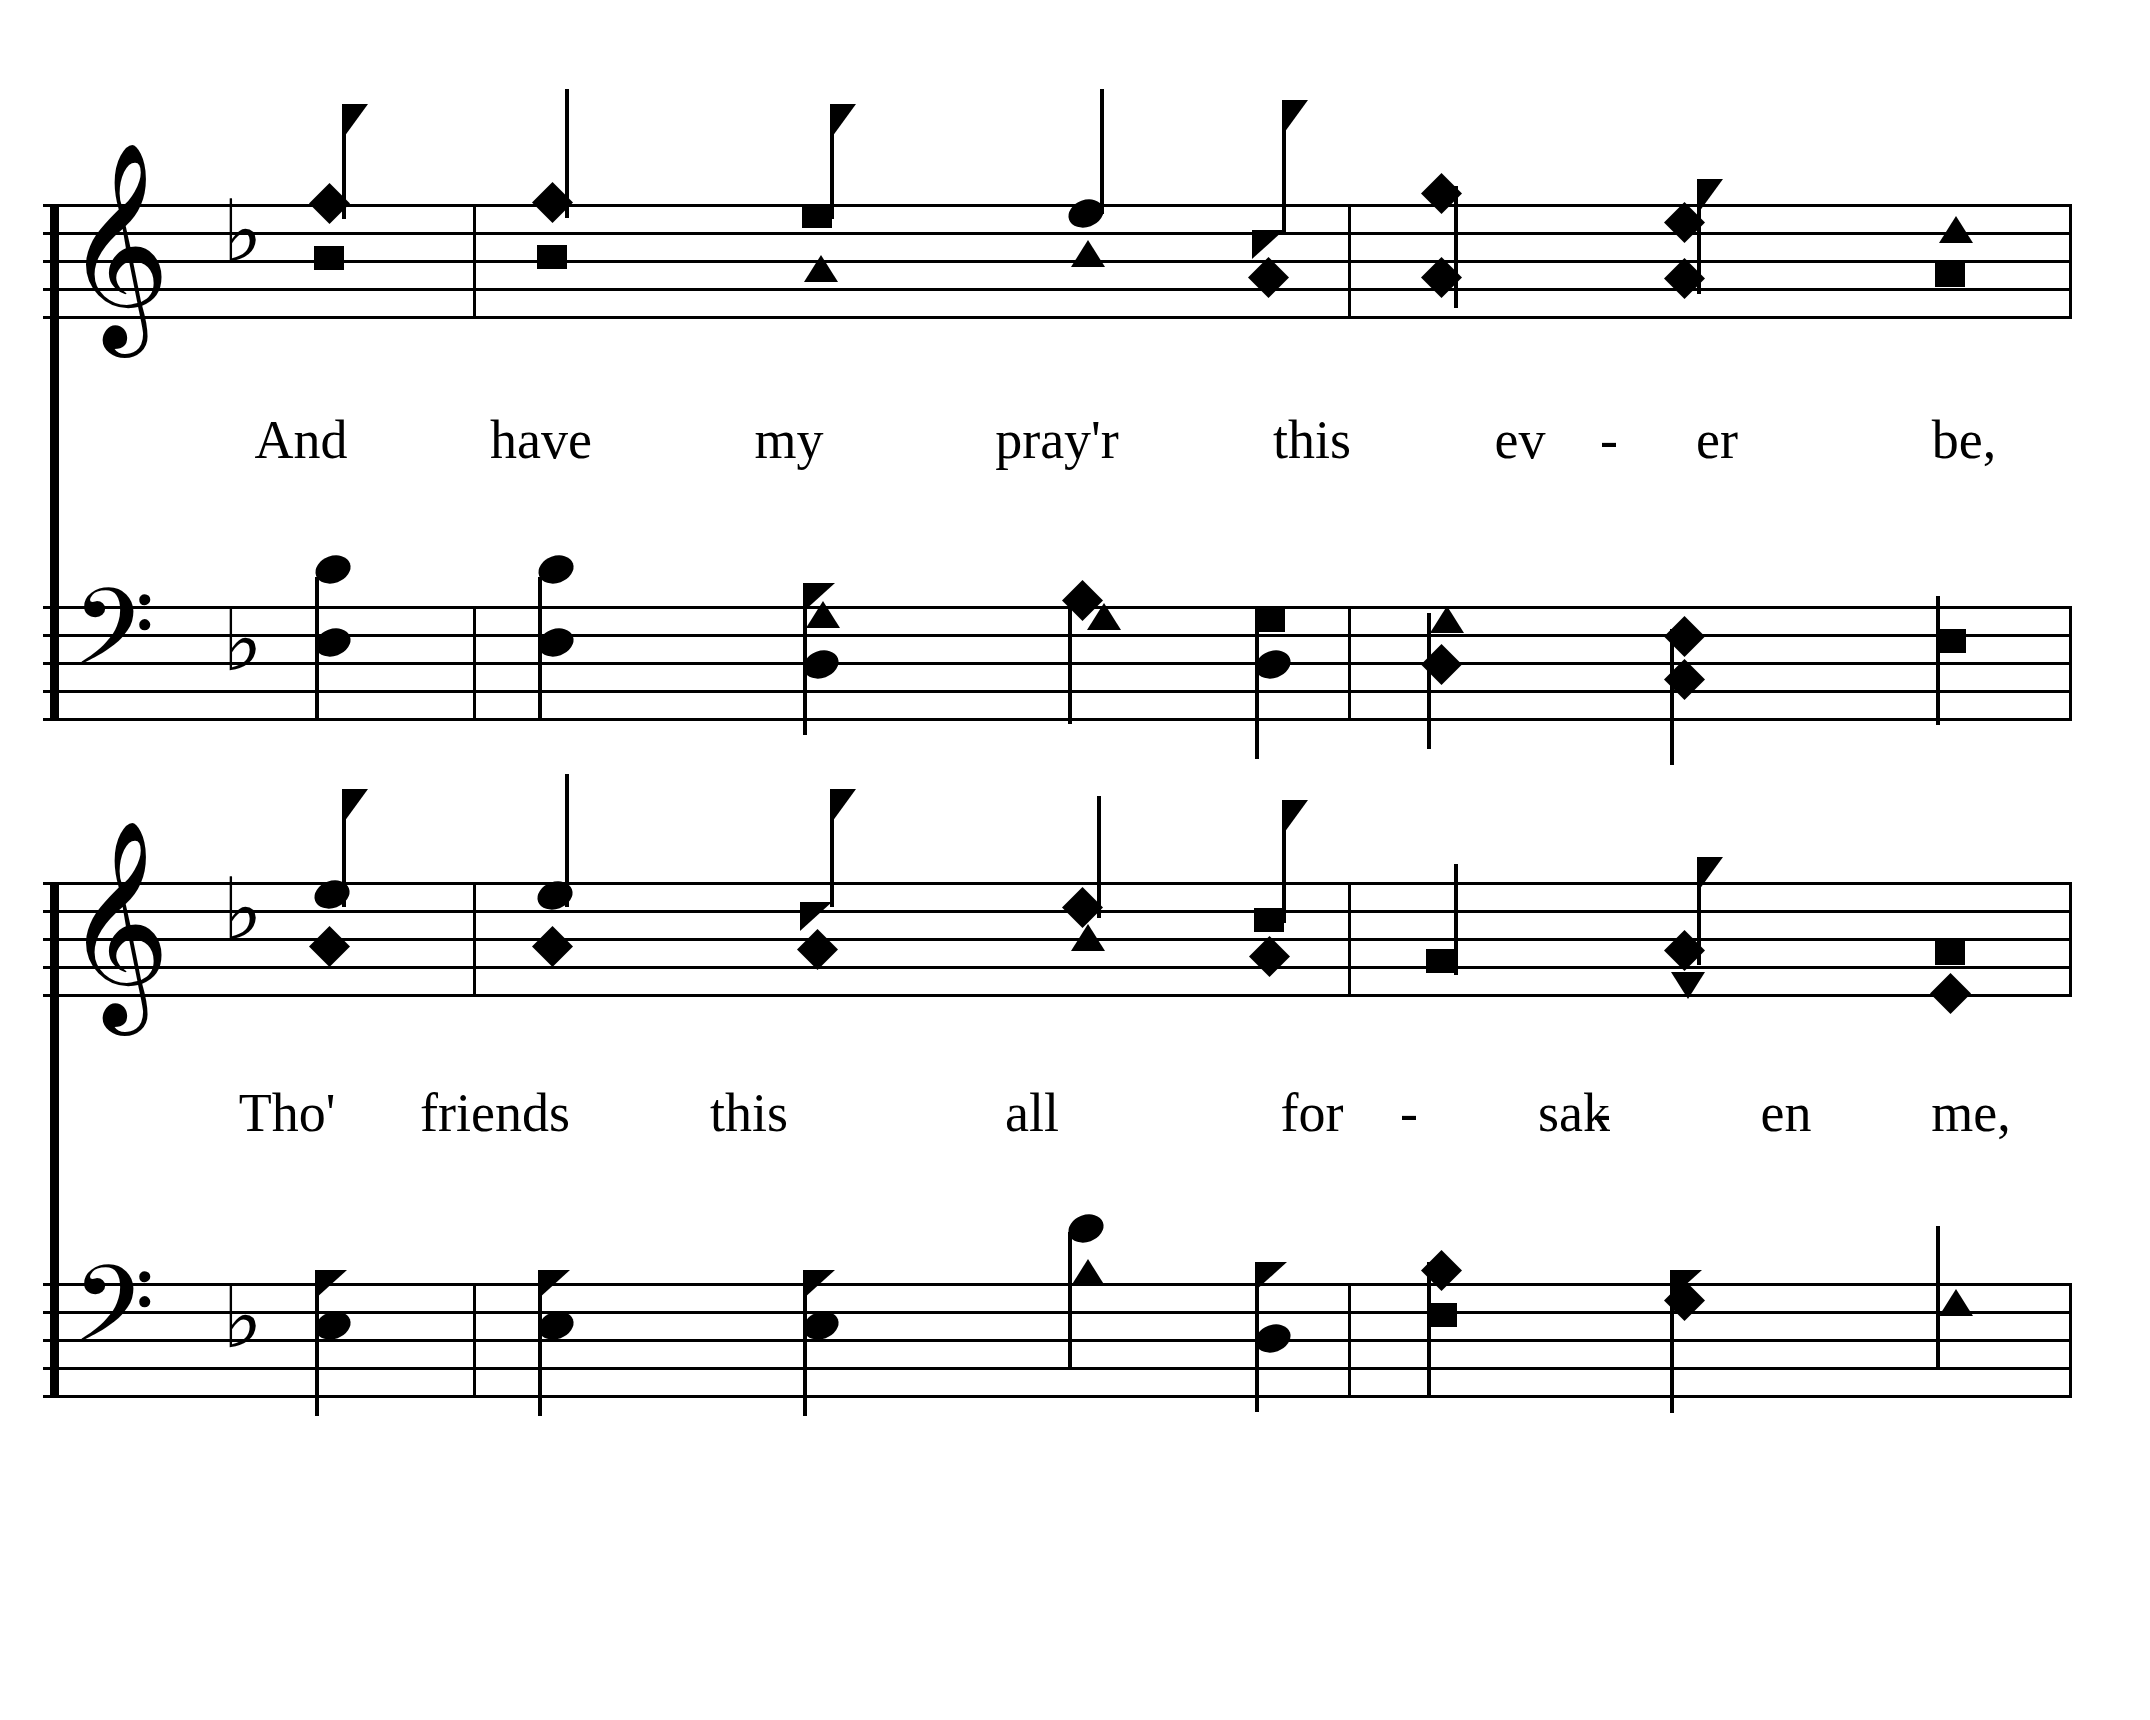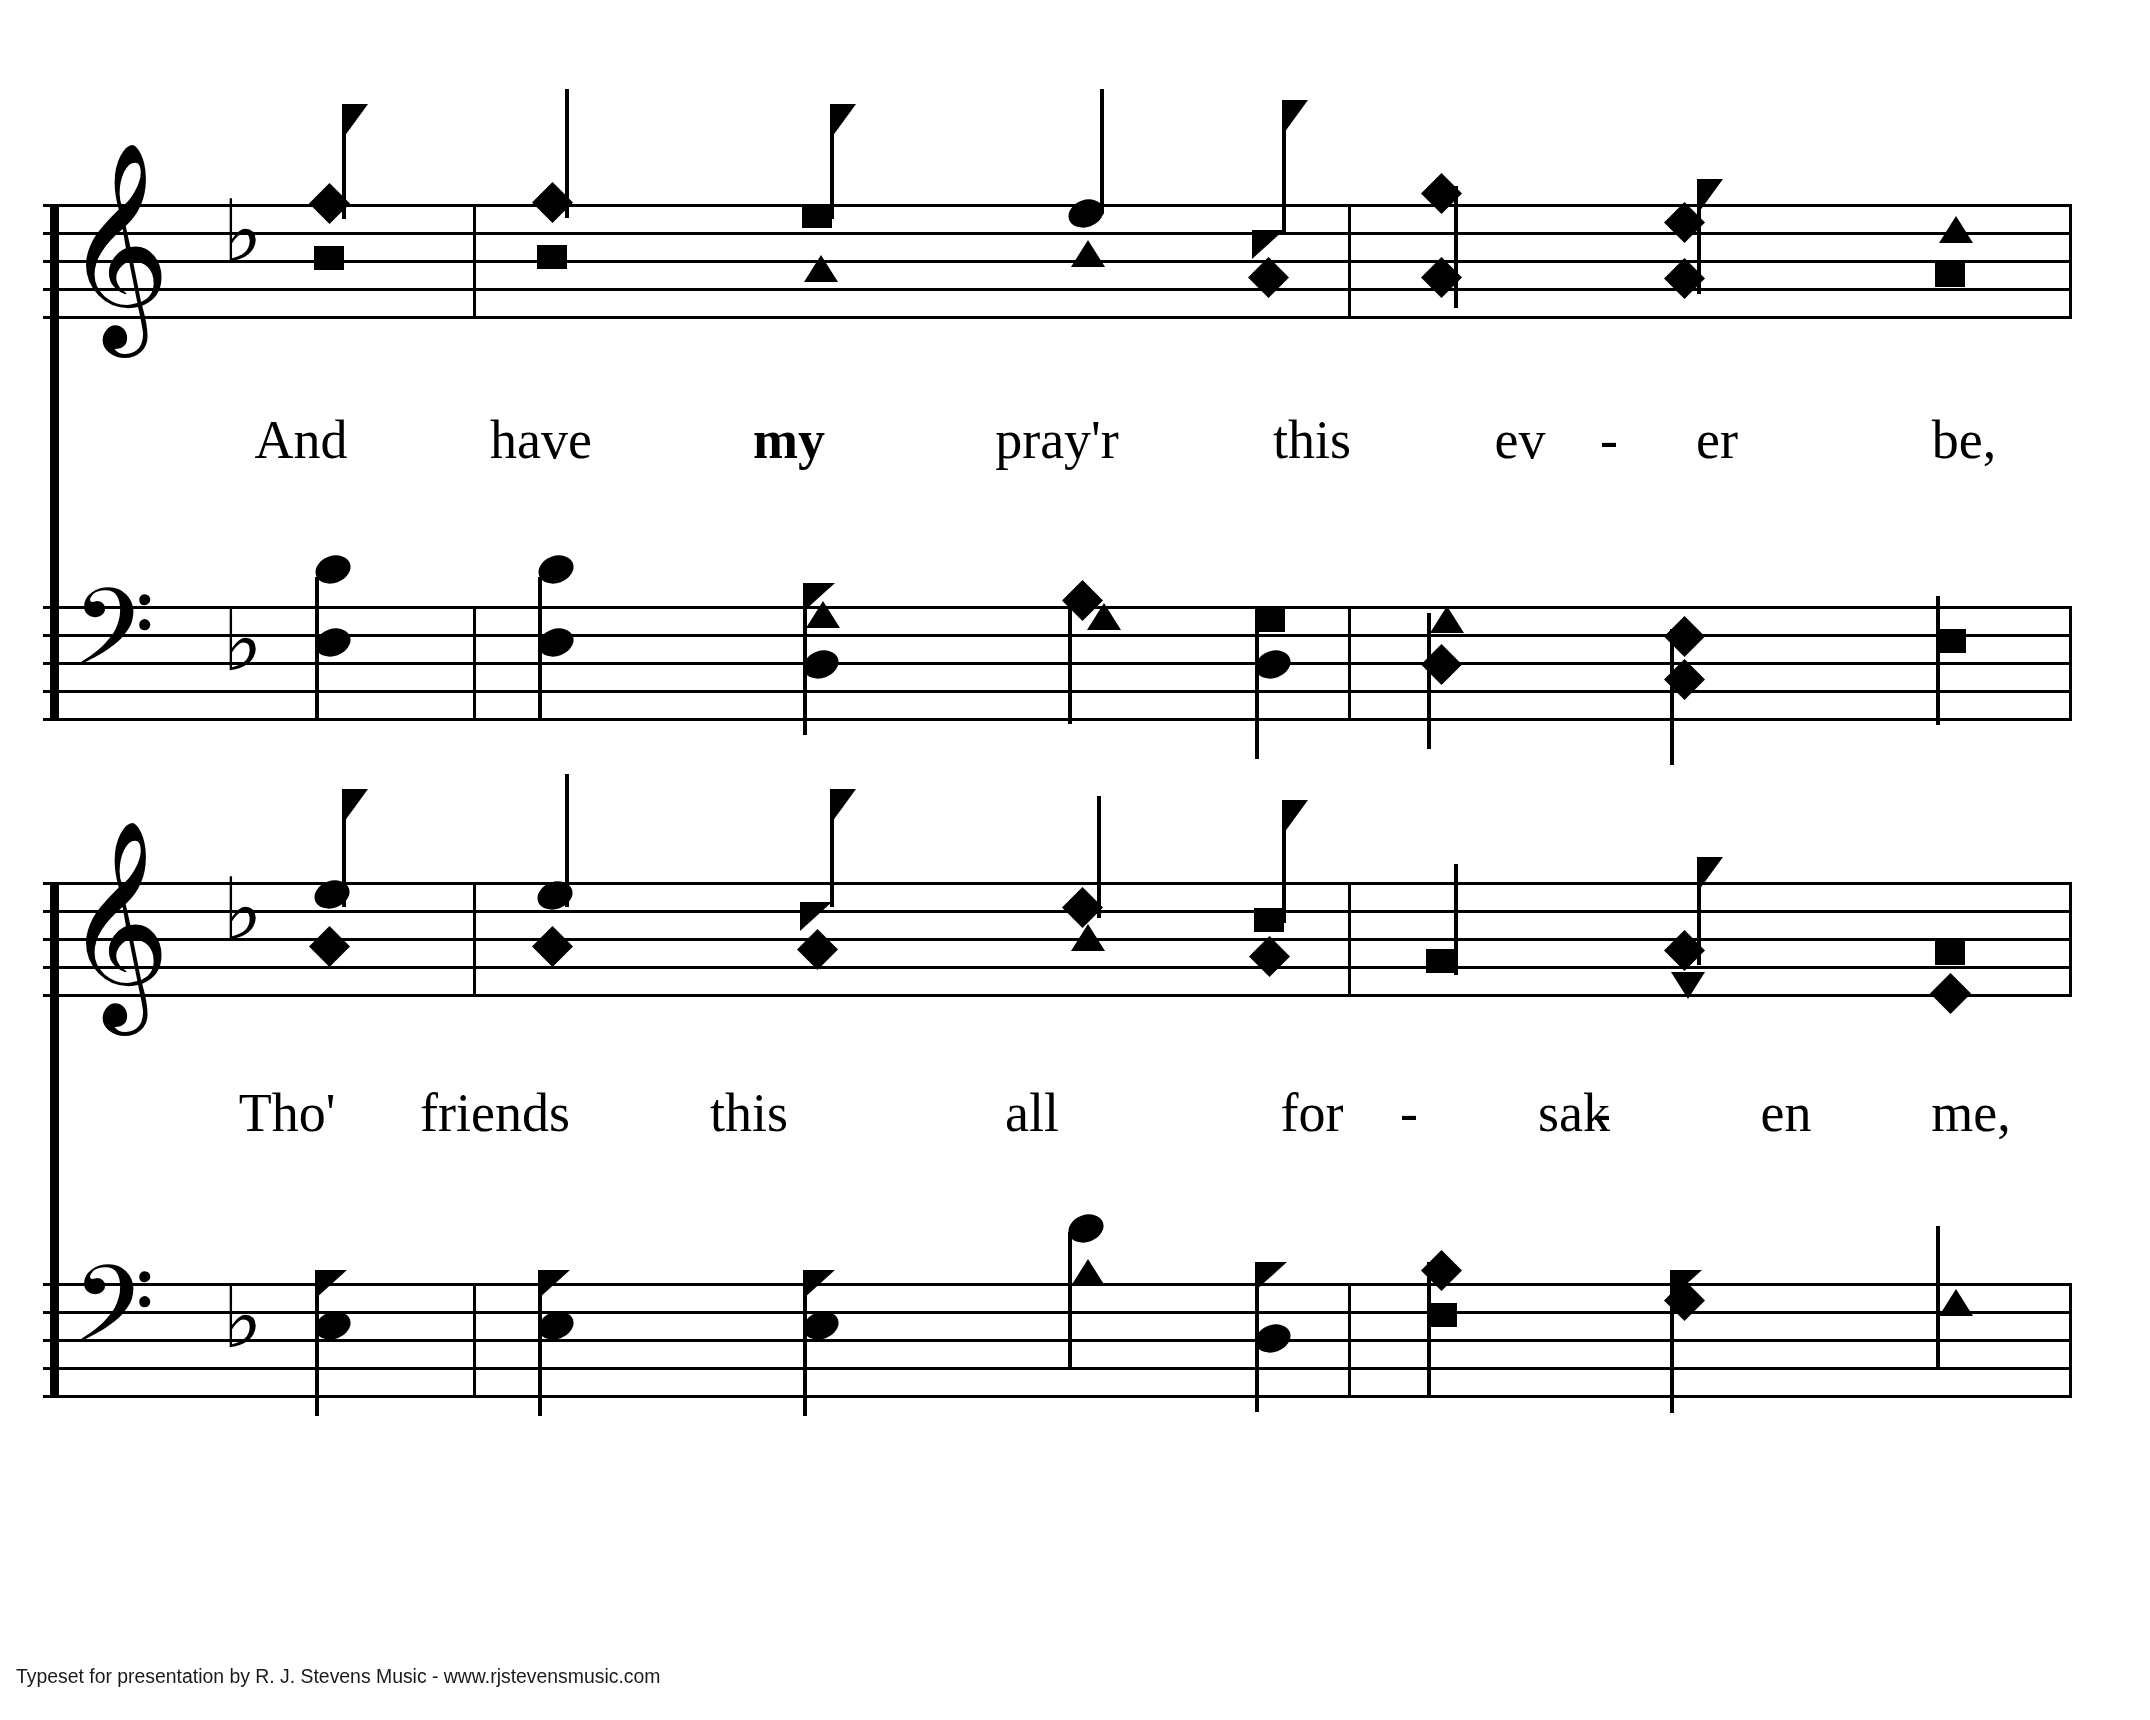--- a/index.html
+++ b/index.html
@@ -226,21 +226,21 @@
 
       <div class="note" style="left:1893px; top:-18px;">
         <div class="head tri" style="left:2.9px; top:30px;"></div>
         <div class="head square" style="left:-1.4px; top:77px;"></div>
       </div>
     </div>
 
     <div class="lyric-line" style="top:409px;">
       <span class="syl" style="left:301px;">And</span>
       <span class="syl" style="left:541px;">have</span>
-      <span class="syl" style="left:789px;font-weight:bold;">my</span>
+      <span class="syl" style="left:789px;">my</span>
       <span class="syl" style="left:1057px;">pray'r</span>
       <span class="syl" style="left:1312px;">this</span>
       <span class="syl" style="left:1520px;">ev</span>
       <span class="syl" style="left:1609px;">-</span>
       <span class="syl" style="left:1717px;">er</span>
       <span class="syl" style="left:1964px;">be,</span>
     </div>
 
     <div class="staff-block" style="top:606px;">
       <div class="staff">
@@ -451,15 +451,14 @@
         <div class="head diamond" style="left:0px; top:16px;"></div>
       </div>
 
       <div class="note" style="left:1893px; top:-57px;">
         <div class="stem" style="left:0px; top:0px; height:143px;"></div>
         <div class="head tri" style="left:2.9px; top:63px;"></div>
       </div>
     </div>
   </div>
 
-  <div class="footer">Typeset for presentation by R. J. Stevens Music  -  www.rjstevensmusic.com</div>
 </div>
 
 
 </body></html>

